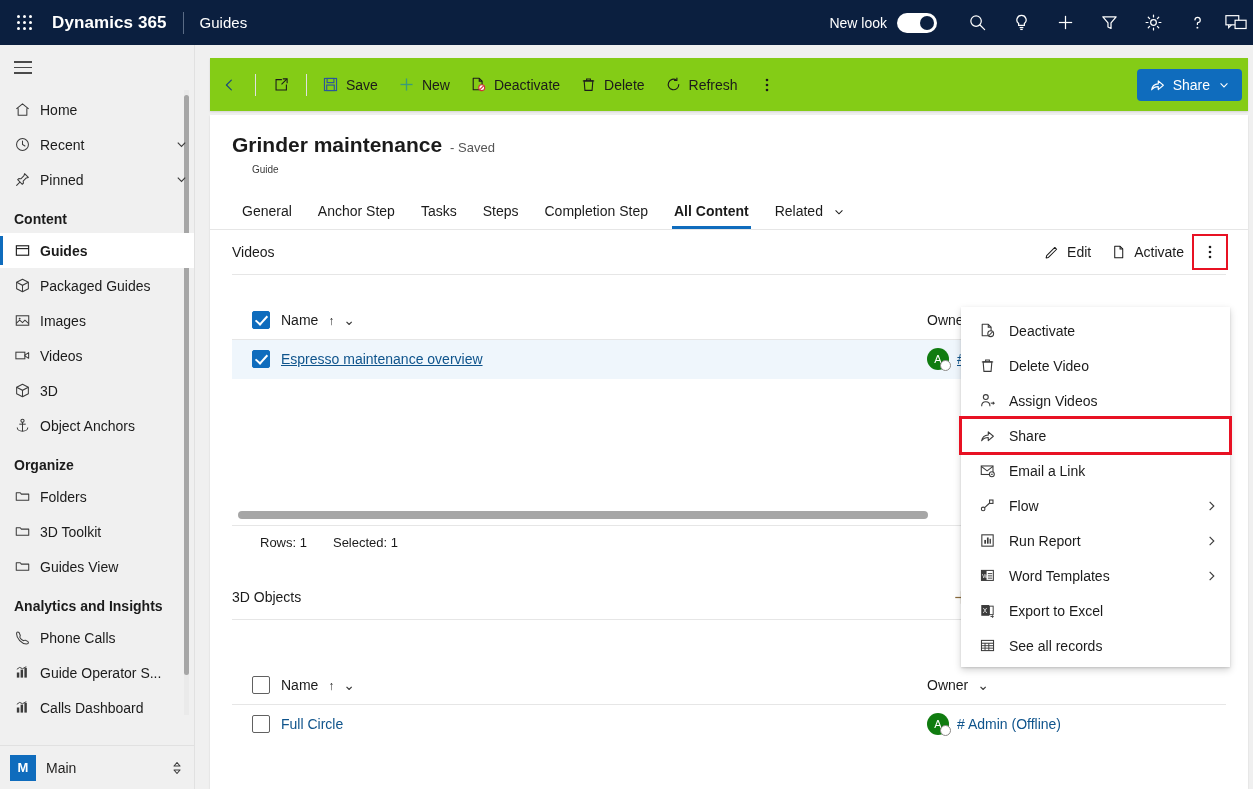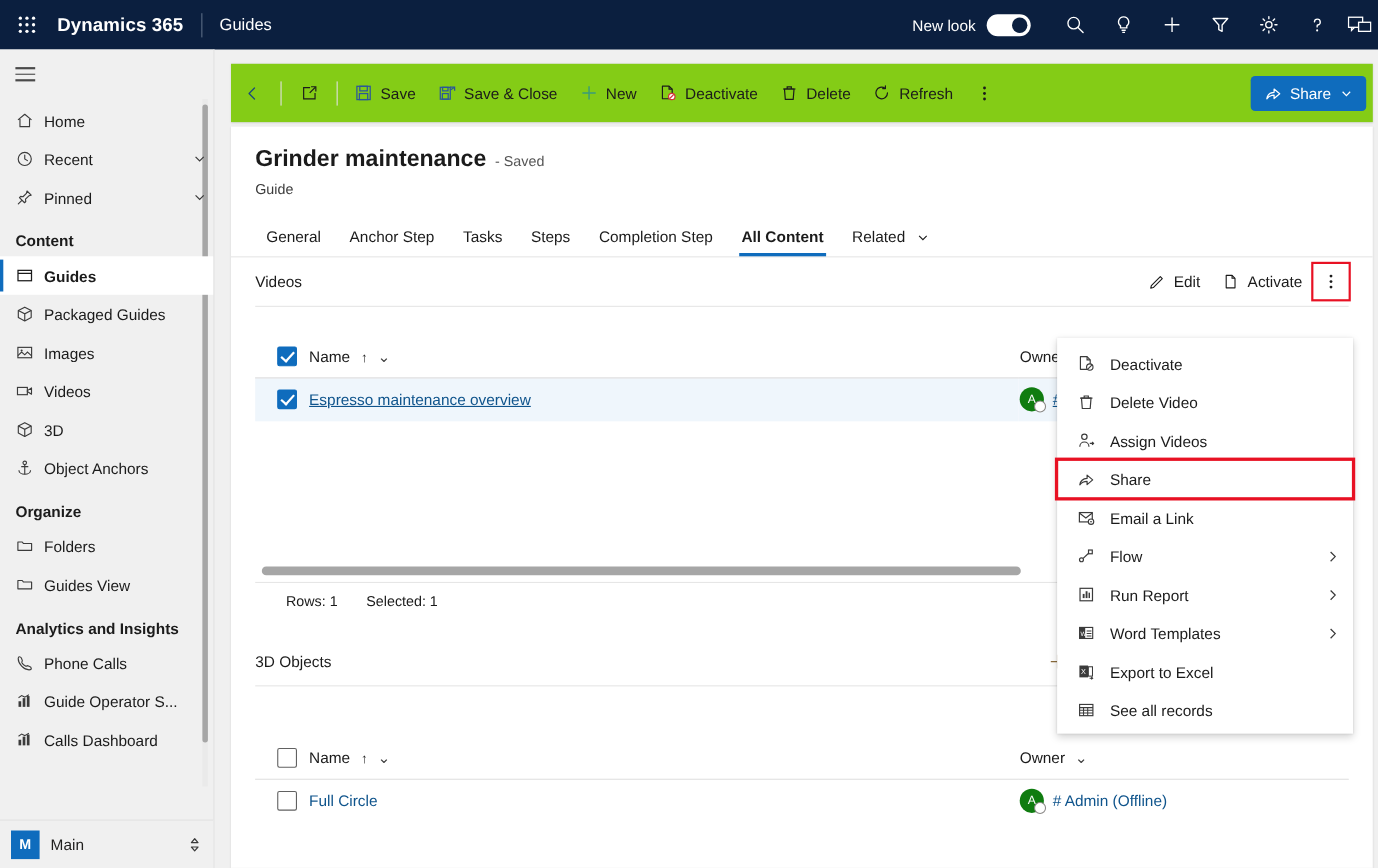--- a/index.html
+++ b/index.html
@@ -111,21 +111,21 @@
   
   .formcard {
     position: absolute; top: 115px; left: 210px; width: 1038px; height: 674px;
     background: #ffffff;
     box-shadow: 0 .6px 1.8px rgba(0,0,0,.12);
     overflow: hidden;
   }
   .recheader { padding: 18px 22px 0 22px; }
   .rectitle { font-size: 21px; font-weight: bold; color: #1b1b1b; display: flex; align-items: baseline; }
   .recsaved { font-size: 13px; font-weight: normal; color: #555555; margin-left: 8px; }
-  .recsub { font-size: 13px; color: #3b3b3b; margin-top: 7px; }
+  .recsub { font-size: 10px; color: #3b3b3b; margin-top: 7px; margin-left: 20px; }
   .tabs { display: flex; align-items: flex-end; padding: 0 22px; margin-top: 16px; height: 38px; text-align: center; }
   .tab {
     position: relative; font-size: 14px; color: #1b1b1b; padding: 0 10px 10px 10px; margin-right: 6px;
     cursor: pointer; white-space: nowrap;
   }
   .tab.active { font-weight: bold; }
   .tab.active::after {
     content: ""; position: absolute; left: 8px; right: 8px; bottom: 0; height: 3px; background: #0f6cbd;
   }
   .tab .tchev { margin-left: 6px; display: inline-block; vertical-align: middle; }
@@ -401,20 +401,28 @@
             </svg>
         </span>
         <span class="nlabel">Folders</span>
       </div>
       <div class="navitem">
         <span class="nicon">
           <svg width="17" height="17" viewBox="0 0 18 18">
               <path d="M2.4 5h4.2l1.2 1.5h7.8V13H2.4z" fill="none" stroke="#3b3b3b" stroke-width="1.1" stroke-linejoin="round"></path>
             </svg>
         </span>
+        <span class="nlabel">3D Toolkit</span>
+      </div>
+      <div class="navitem">
+        <span class="nicon">
+          <svg width="17" height="17" viewBox="0 0 18 18">
+              <path d="M2.4 5h4.2l1.2 1.5h7.8V13H2.4z" fill="none" stroke="#3b3b3b" stroke-width="1.1" stroke-linejoin="round"></path>
+            </svg>
+        </span>
         <span class="nlabel">Guides View</span>
       </div>
 
       <div class="navgroup">Analytics and Insights</div>
 
       <div class="navitem">
         <span class="nicon">
           <svg width="17" height="17" viewBox="0 0 18 18">
               <path d="M4 3.2c2.4 0 1.8 2.6 2.6 3.4.5.6-.8 1.3-.3 2.3.8 1.5 2 2.6 3.4 3.3 1 .5 1.6-.8 2.2-.3.8.8 3.4.3 3.4 2.6 0 .6-1 1.3-2.2 1.3-5 0-10.4-5.8-10.4-10.8C2.7 4 3.4 3.2 4 3.2z" fill="none" stroke="#3b3b3b" stroke-width="1.1" stroke-linejoin="round"></path>
             </svg>
@@ -480,32 +488,20 @@
       <span class="cico">
         <svg width="17" height="17" viewBox="0 0 18 18">
             <rect x="2.6" y="2.6" width="12.8" height="12.8" fill="none" stroke="#2b579a" stroke-width="1.2"></rect>
             <rect x="5.4" y="2.6" width="7.2" height="4.4" fill="none" stroke="#2b579a" stroke-width="1.2"></rect>
             <rect x="5" y="9.6" width="8" height="5.8" fill="none" stroke="#2b579a" stroke-width="1.2"></rect>
           </svg>
       </span>
       <span>Save</span>
     </div>
 
-    <div class="cmd">
-      <span class="cico">
-        <svg width="17" height="17" viewBox="0 0 18 18">
-            <rect x="2.4" y="3.6" width="9.6" height="11.4" fill="none" stroke="#2b579a" stroke-width="1.2"></rect>
-            <rect x="4.6" y="3.6" width="5.2" height="3.4" fill="none" stroke="#2b579a" stroke-width="1.2"></rect>
-            <rect x="4.4" y="9.6" width="5.6" height="5.4" fill="none" stroke="#2b579a" stroke-width="1.2"></rect>
-            <path d="M11.8 3.4h4.4v3.4" fill="none" stroke="#2b579a" stroke-width="1.2"></path>
-            <line x1="12.6" y1="6" x2="16" y2="3.6" stroke="#2b579a" stroke-width="1.2"></line>
-          </svg>
-      </span>
-      <span>Save &amp; Close</span>
-    </div>
 
     <div class="cmd">
       <span class="cico">
         <svg width="17" height="17" viewBox="0 0 18 18">
             <line x1="9" y1="2.6" x2="9" y2="15.4" stroke="#3a9b7a" stroke-width="1.4"></line>
             <line x1="2.6" y1="9" x2="15.4" y2="9" stroke="#3a9b7a" stroke-width="1.4"></line>
           </svg>
       </span>
       <span>New</span>
     </div>

